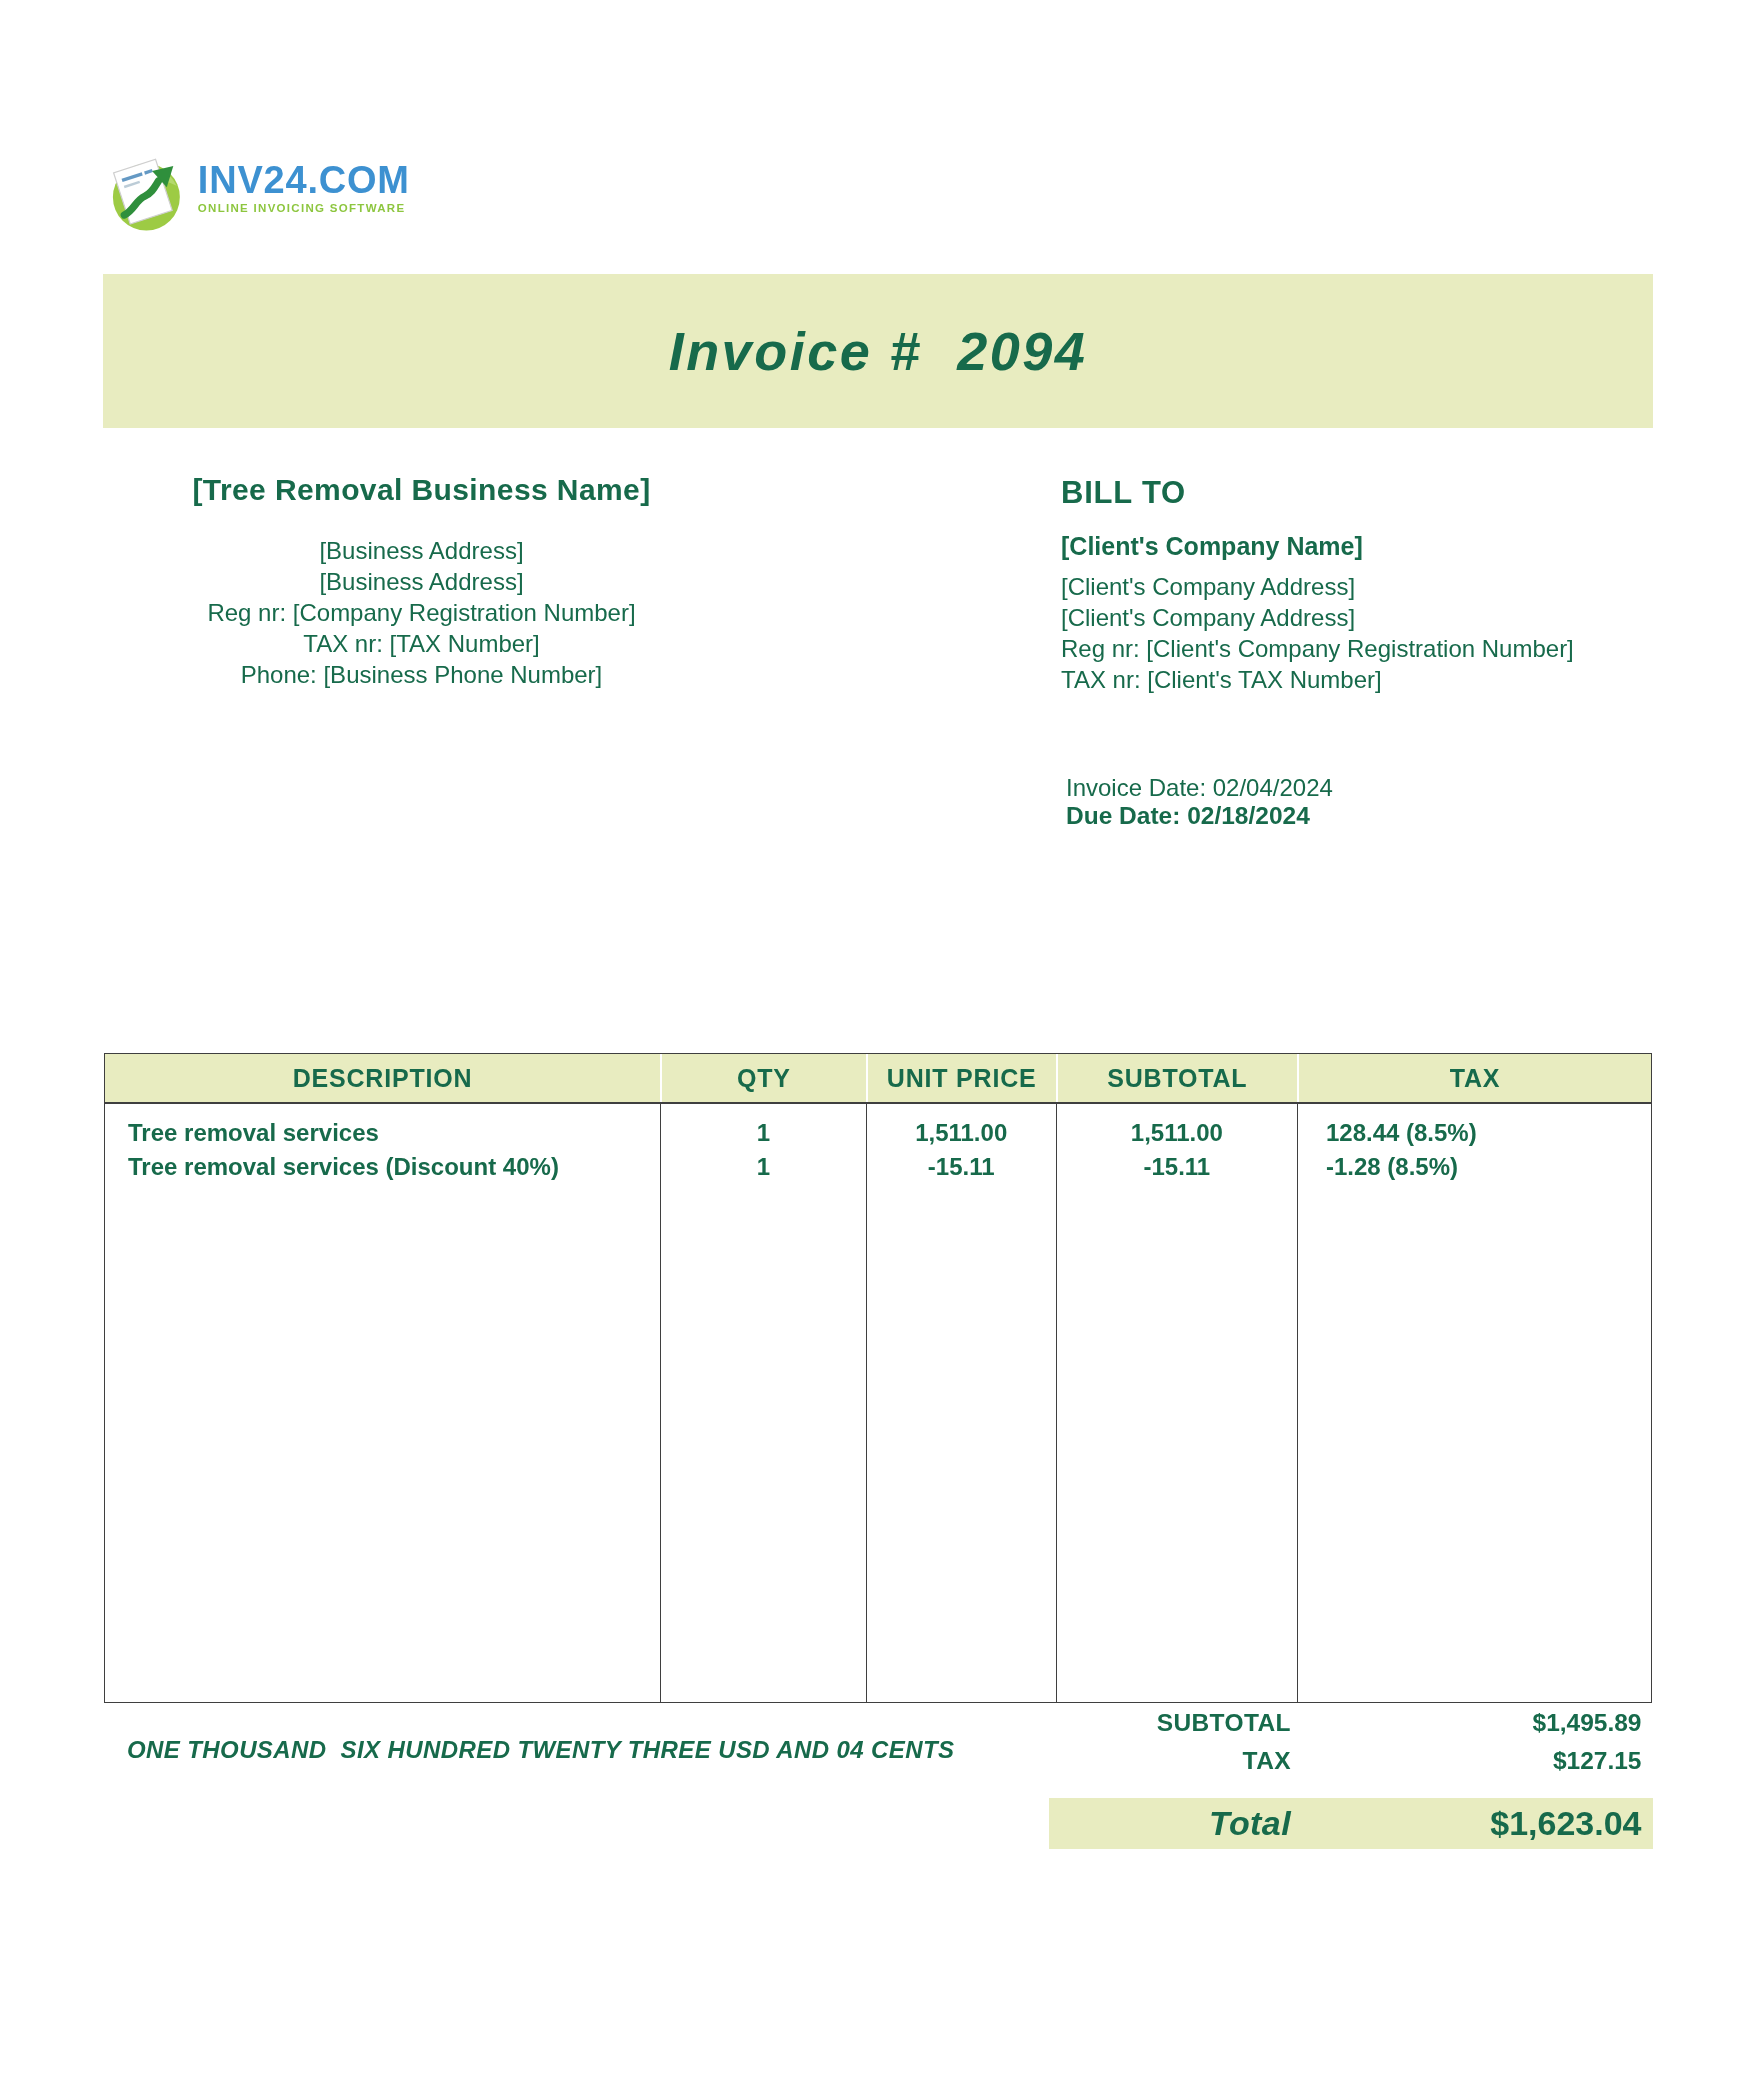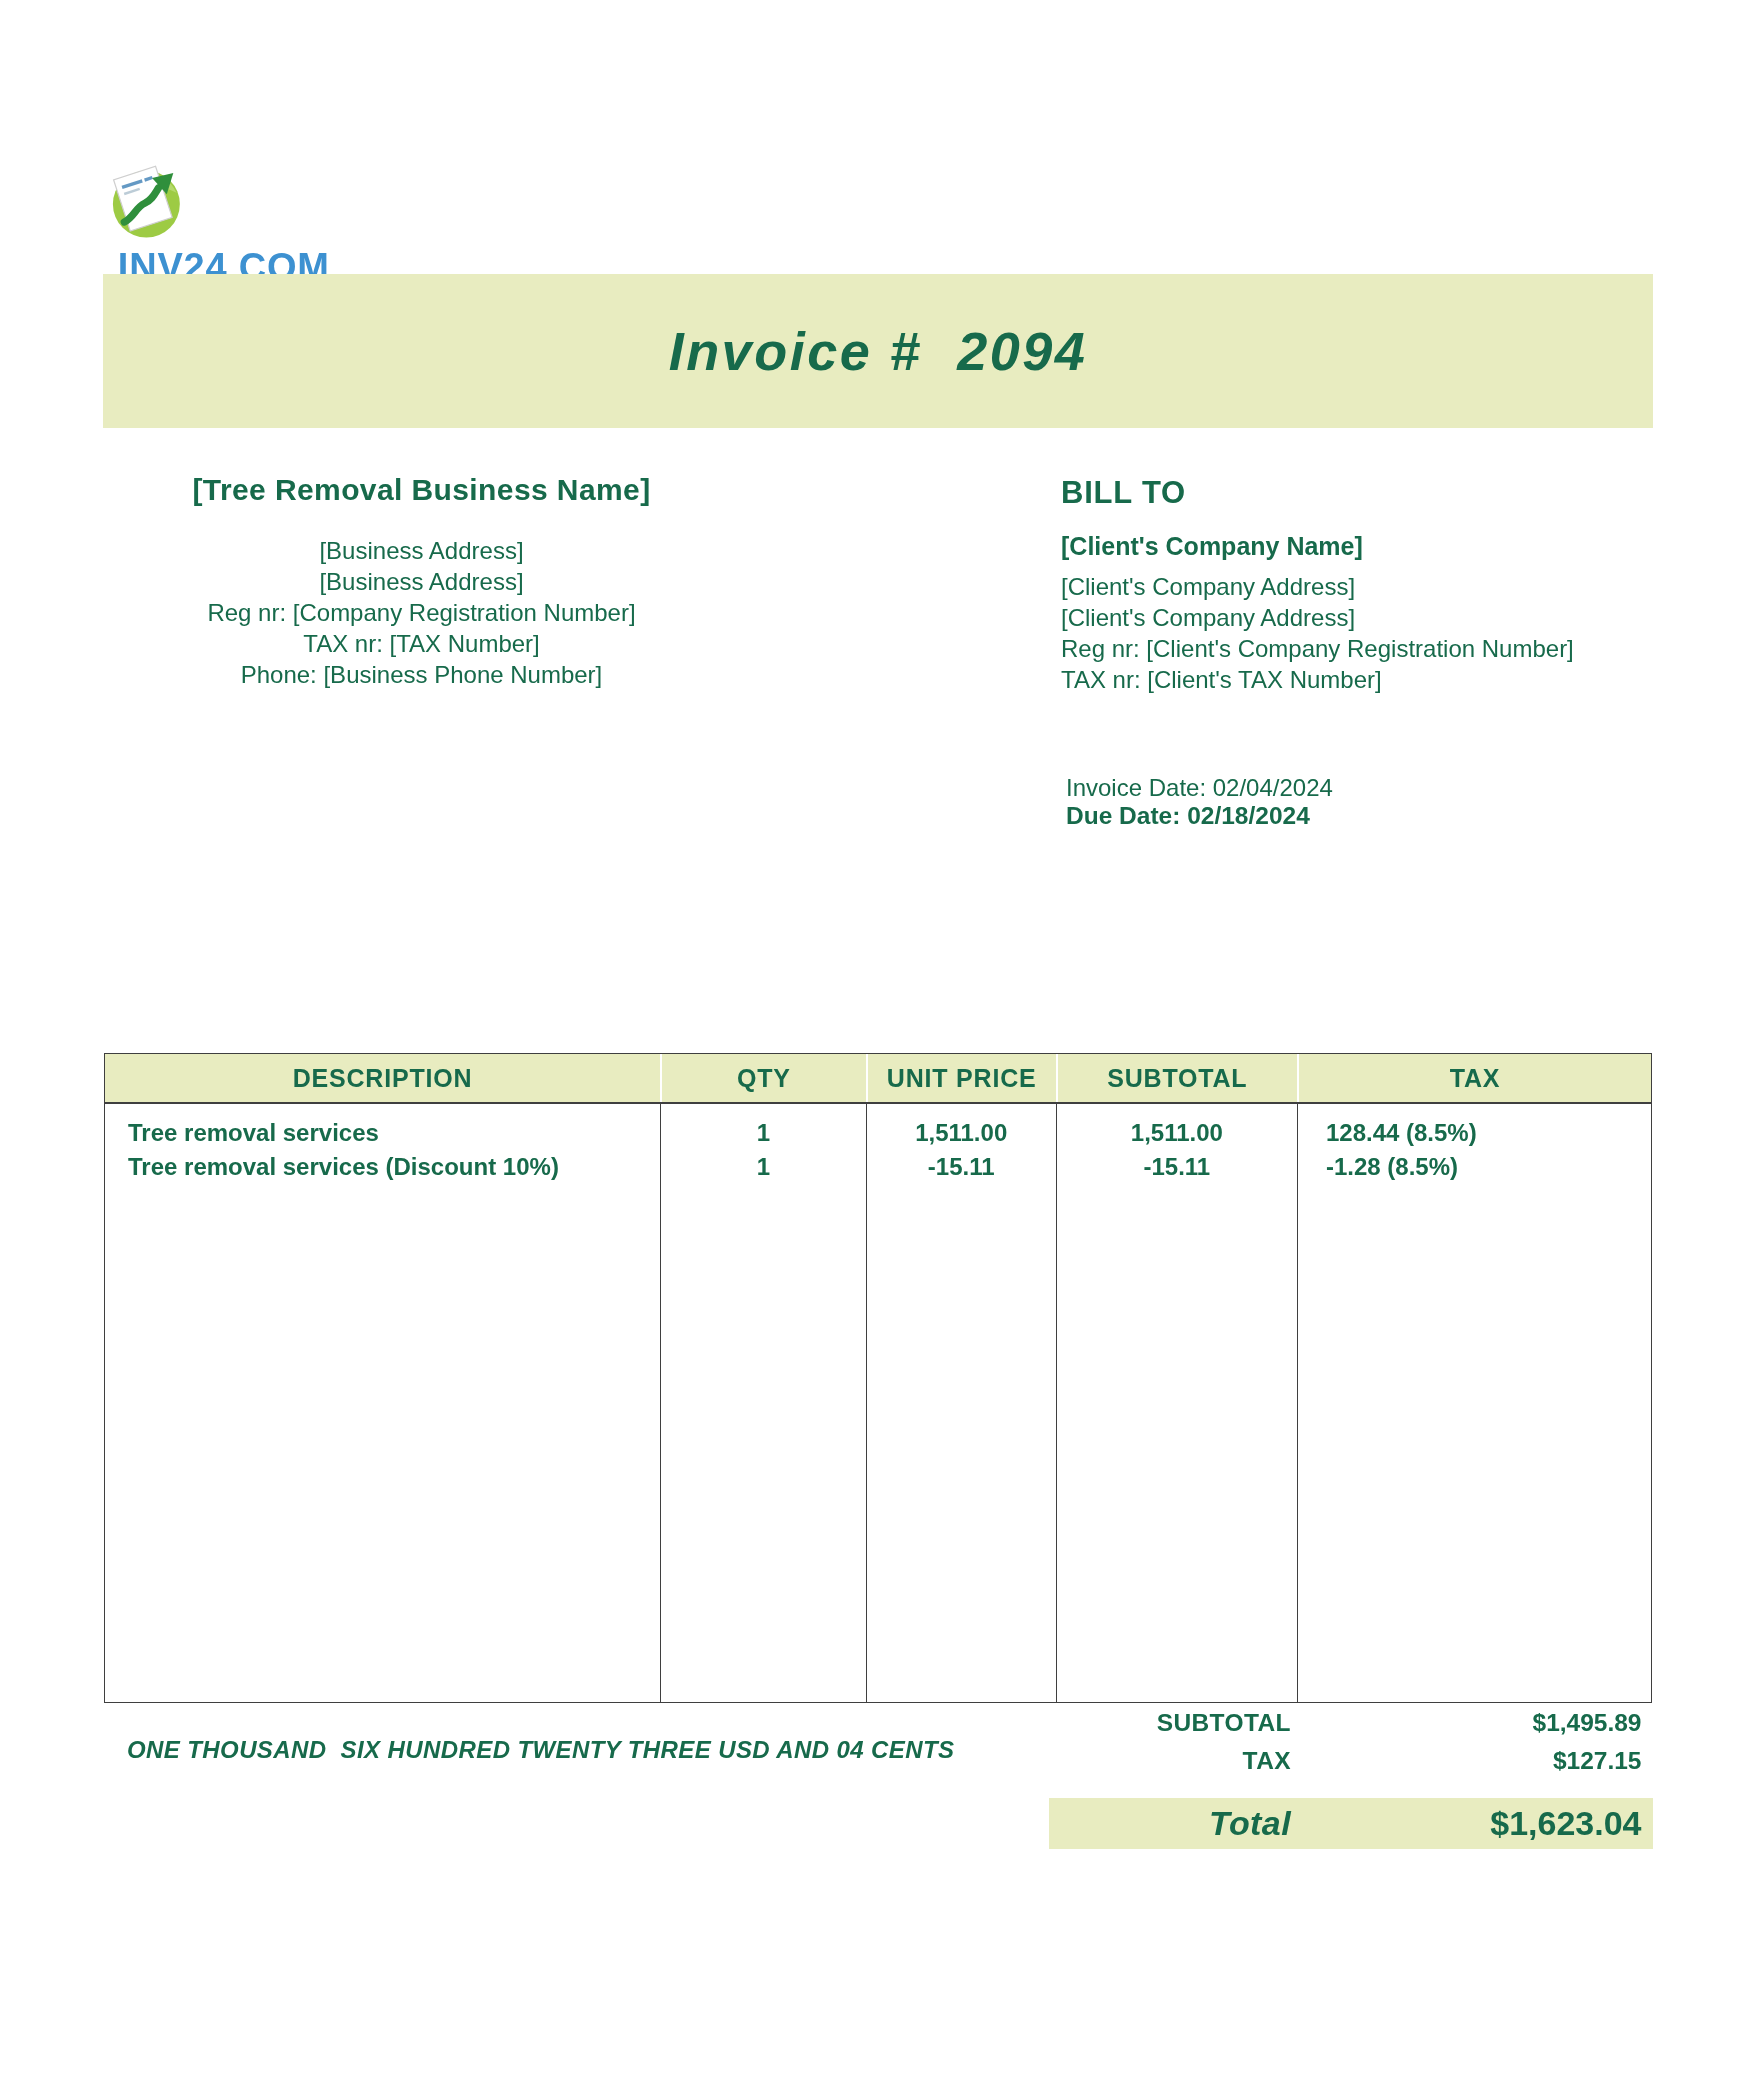--- a/index.html
+++ b/index.html
@@ -7,21 +7,21 @@
   .page {
     position:relative;
     width:1756px; height:2095px;
     background:#ffffff;
     font-family:"Liberation Sans", sans-serif;
     color:#176a4b;
     overflow:hidden;
   }
 
   
-  .logo { position:absolute; left:108px; top:160px; display:flex; align-items:flex-start;flex-direction:column; }
+  .logo { position:absolute; left:108px; top:153px; display:flex; align-items:flex-start; }
   .logo-icon { width:80px; height:80px; flex:0 0 auto; }
   .logo-text { margin-left:9.8px; padding-top:8.2px; }
   .logo-title {
     font-size:38px; font-weight:bold; color:#3d91d1;
     letter-spacing:0.8px; line-height:1;
   }
   .logo-subtitle {
     font-size:11.5px; font-weight:bold; color:#8dc63f;
     letter-spacing:1.3px; margin-top:3.3px;
   }
@@ -154,21 +154,21 @@
     <div class="thead">
       <div class="th c-desc">DESCRIPTION</div>
       <div class="th c-qty">QTY</div>
       <div class="th c-price">UNIT PRICE</div>
       <div class="th c-sub">SUBTOTAL</div>
       <div class="th c-tax">TAX</div>
     </div>
     <div class="tbody">
       <div class="col c-desc">
         <div class="cell">Tree removal services</div>
-        <div class="cell">Tree removal services (Discount 10%)</div>
+        <div class="cell">Tree removal services (Discount 40%)</div>
       </div>
       <div class="col c-qty">
         <div class="cell">1</div>
         <div class="cell">1</div>
       </div>
       <div class="col c-price">
         <div class="cell">1,511.00</div>
         <div class="cell">-15.11</div>
       </div>
       <div class="col c-sub">

